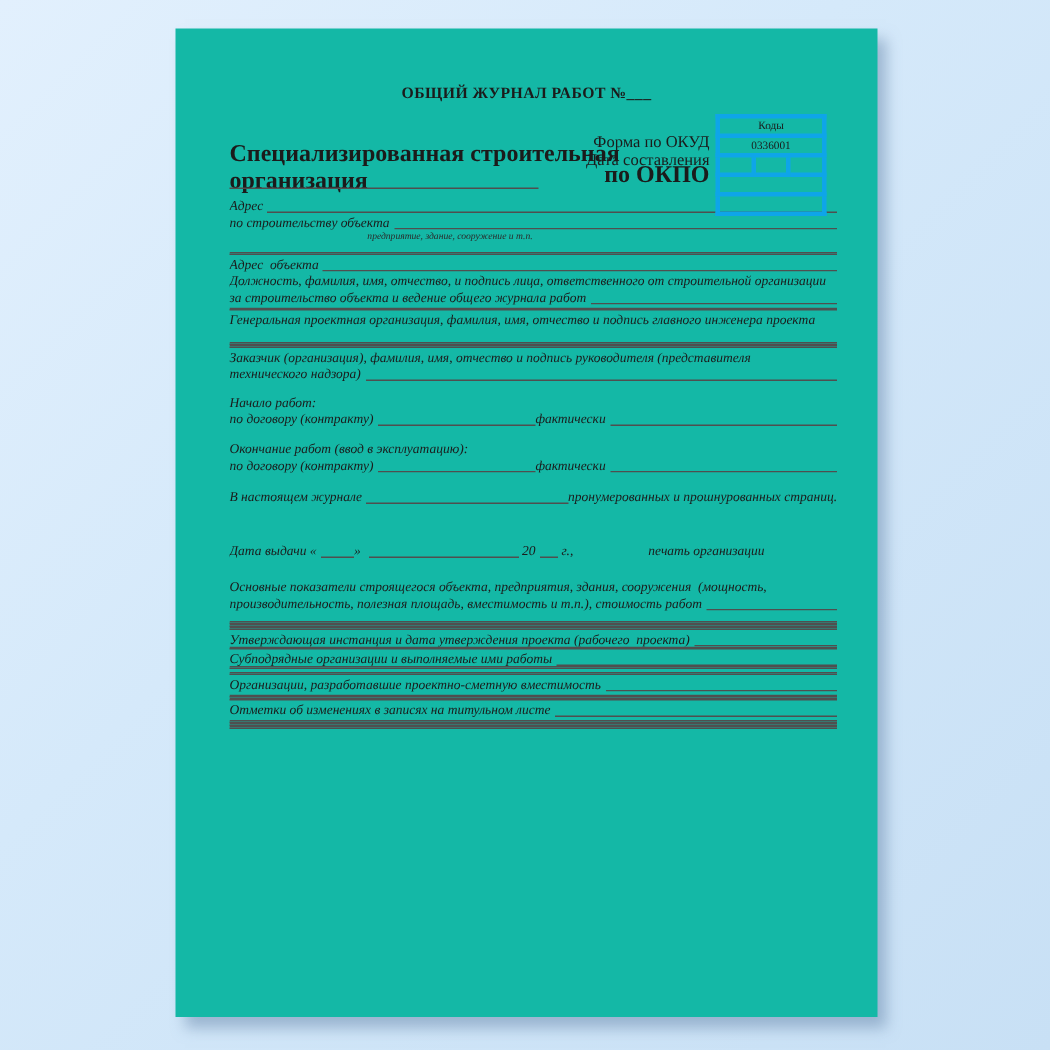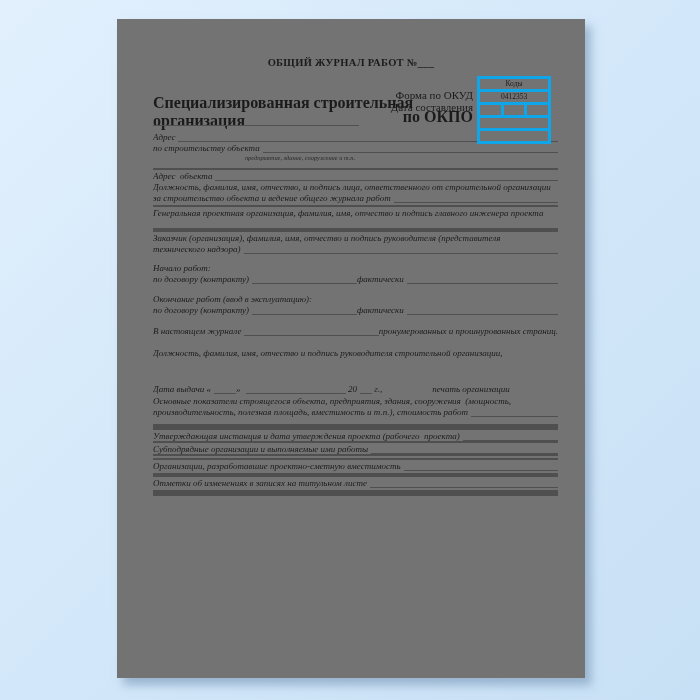--- a/index.html
+++ b/index.html
@@ -4,21 +4,21 @@
 <style>
   html,body { margin:0; padding:0; }
   body {
     width:700px; height:700px; overflow:hidden;
     font-family:"Liberation Serif", serif;
     background:linear-gradient(135deg,#e2f0fd 0%,#d5e9fa 40%,#c8e0f5 100%);
   }
   .stage { position:relative; width:700px; height:700px; }
   .paper {
     position:absolute; left:117px; top:19px; width:468px; height:659px;
-    background:#737373;
+    background:#14b8a6;
     box-shadow:6px 7px 9px rgba(110,140,175,0.55);
     color:#1b1b1b;
   }
   .hdr { position:relative; height:112px; }
   .title {
     position:absolute; top:38px; left:0; right:0;
     text-align:center; font-weight:bold; font-size:10.5px; letter-spacing:0.3px;
     white-space:pre;
   }
   table.codes {
@@ -60,21 +60,21 @@
 
     <div class="hdr">
       <div class="title">ОБЩИЙ ЖУРНАЛ РАБОТ №___</div>
 
       <table class="codes">
         <tbody>
             <tr>
               <td colspan="3">Коды</td>
             </tr>
         <tr>
-              <td colspan="3">0412353</td>
+              <td colspan="3">0336001</td>
             </tr>
         <tr>
           <td></td>
           <td></td>
           <td></td>
         </tr>
         <tr>
               <td colspan="3"></td>
             </tr>
         <tr>
@@ -156,36 +156,33 @@
         <div class="row double">
           <span>по договору (контракту)</span>
           <span class="fill f-md"></span>
           <span>фактически</span>
           <span class="fill"></span>
         </div>
         <div class="row mid" style="margin-top: 10px;">
           <span>В настоящем журнале</span>
           <span class="fill"></span>
           <span>пронумерованных и прошнурованных страниц.</span>
-        </div>
-        <div class="row text" style="margin-top: 11px;">
-          <span>Должность, фамилия, имя, отчество и подпись руководителя строительной организации,</span>
         </div>
         <div class="row date" style="margin-top: 25px;">
           <span>Дата выдачи «</span>
           <span class="fill f-sm"></span>
           <span>» </span>
           <span class="fill f-dt"></span>
           <span> 20</span>
           <span class="fill f-yr"></span>
           <span> г.,</span>
           <span class="spacer"></span>
           <span>печать организации</span>
         </div>
-        <div class="row text" style="margin-top: 1px;">
+        <div class="row text" style="margin-top: 13px;">
           <span>Основные показатели строящегося объекта, предприятия, здания, сооружения  (мощность,</span>
         </div>
         <div class="row label-fill">
           <span>производительность, полезная площадь, вместимость и т.п.), стоимость работ</span>
           <span class="fill"></span>
         </div>
         <div class="row fill" style="margin-top: 7px;">
           <span class="fill"></span>
         </div>
         <div class="row fill">

